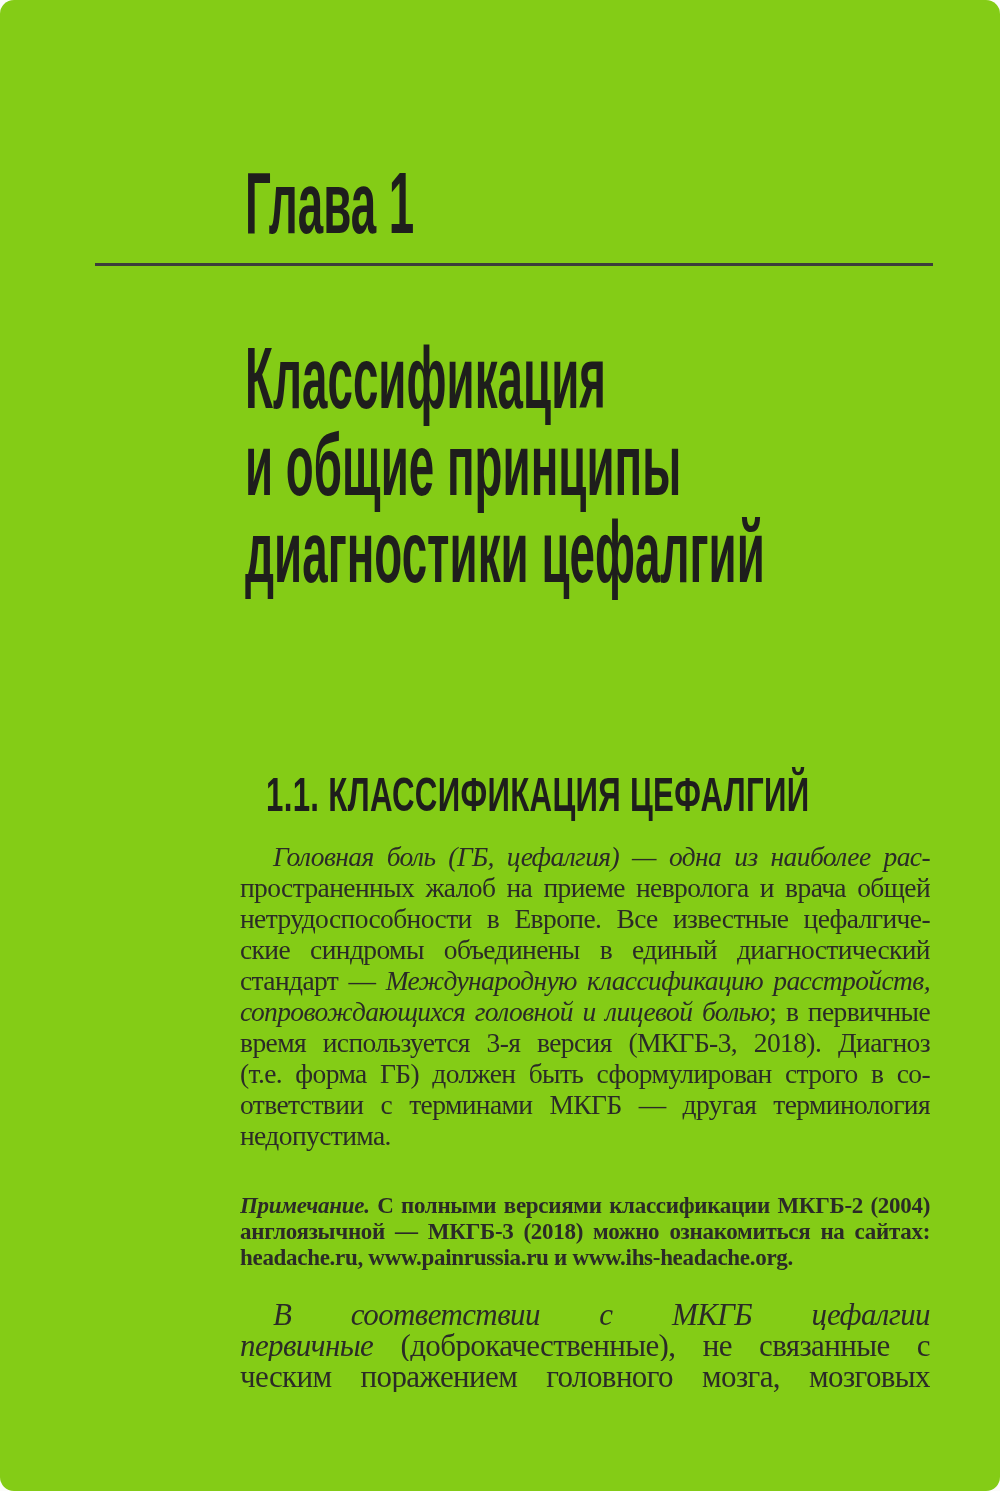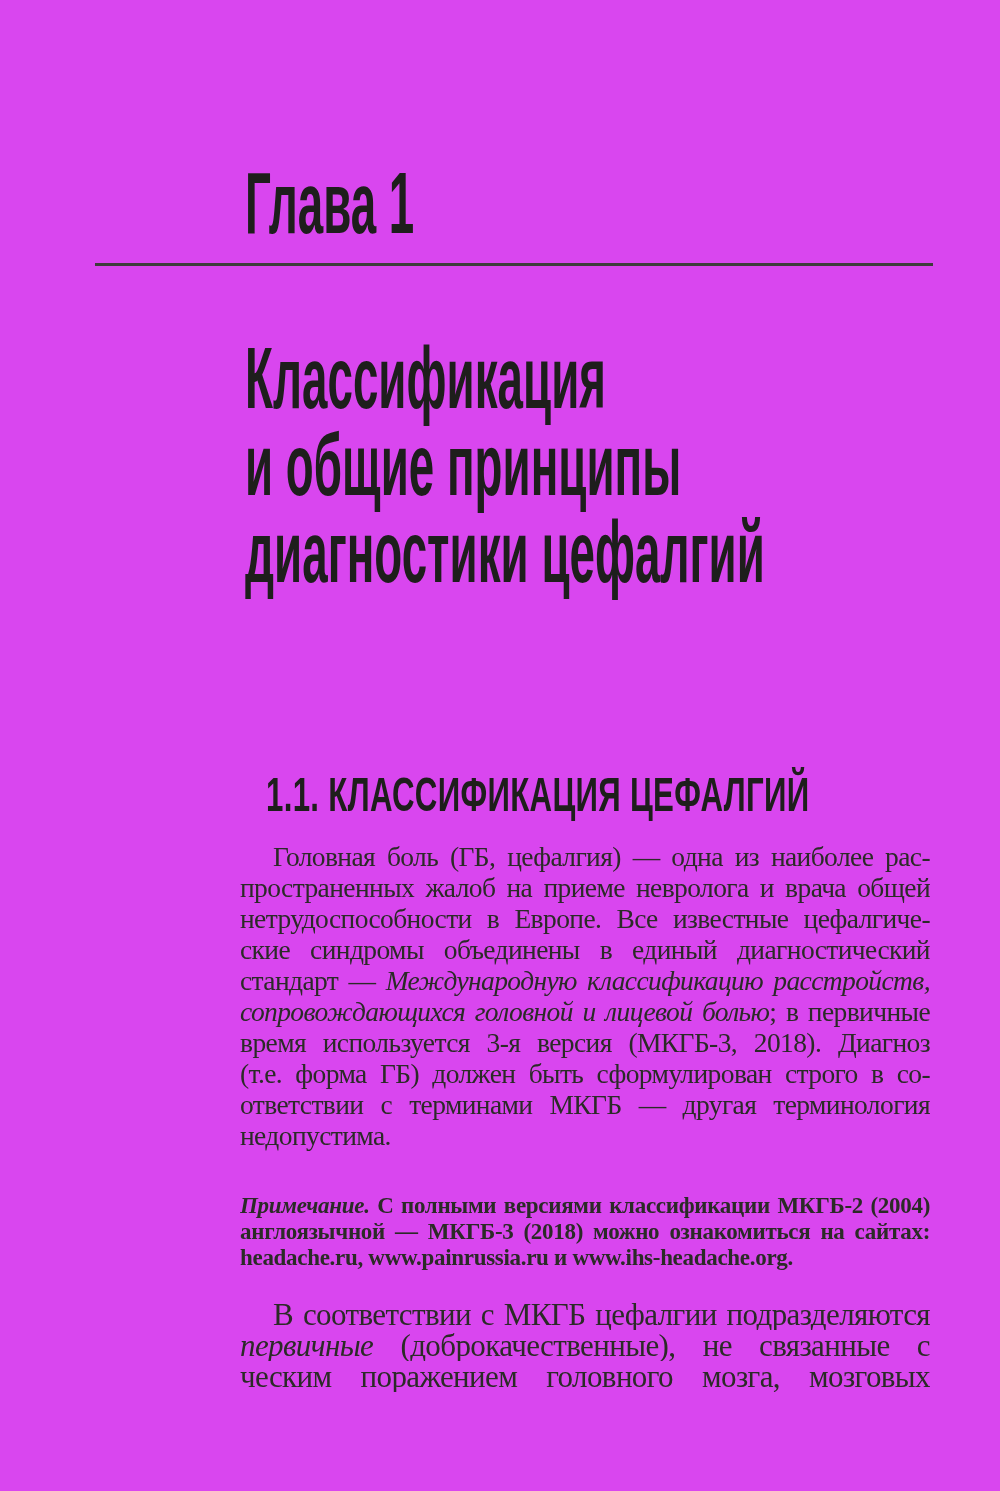--- a/index.html
+++ b/index.html
@@ -3,21 +3,21 @@
 <meta charset="utf-8">
 <style>
   html, body { margin: 0; padding: 0; }
   body {
     width: 1000px; height: 1491px;
     background: #fcfcfb;
     position: relative;
     font-family: "Liberation Serif", serif;
     overflow: hidden;
   }
-  .page { position: absolute; inset: 0; background: #d946ef; }
+  .page { position: absolute; inset: 0; background: #84cc16; border-radius: 14px; }
 
   
   .head {
     position: absolute;
     font-family: "Liberation Sans", sans-serif;
     font-weight: 700;
     color: #1e1e1c;
     white-space: nowrap;
     transform-origin: 0 0;
   }
@@ -53,21 +53,21 @@
     color: #2b2b27;
   }
   .p1 { top: 841px; font-size: 27.5px; }
   .p2 { top: 1193px; font-size: 23px; font-weight: bold; }
   .p3 { top: 1283px; font-size: 31px; margin-top: 16px; }
   .p1 .tl, .p3 .tl { height: 31px; line-height: 31px; letter-spacing: -0.6px; }
   .p2 .tl { height: 26px; line-height: 26px; letter-spacing: -0.3px; }
   .tl { overflow: hidden; text-align: left; }
   .tl.j { text-align: justify; }
   .tl.j::after { content: ""; display: inline-block; width: 100%; }
-  .tl.ind { text-indent: 33px; }
+  .tl.ind { text-indent: 33px; font-style: italic; }
   .it { font-style: italic; }
 </style>
 </head>
 <body>
 
 <div class="page">
 
   <div class="head chapter">Глава 1</div>
 
   <div class="rule"></div>

